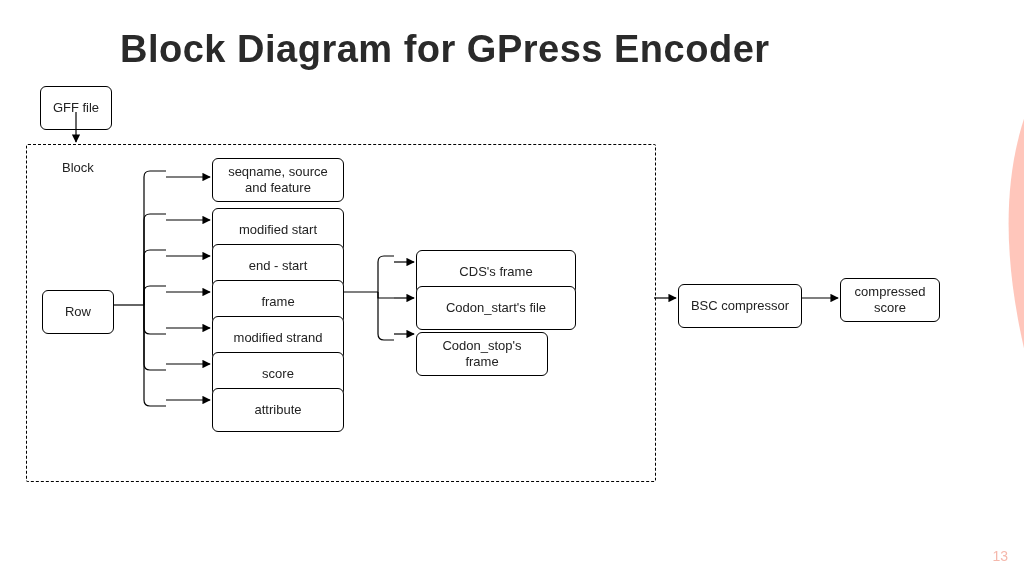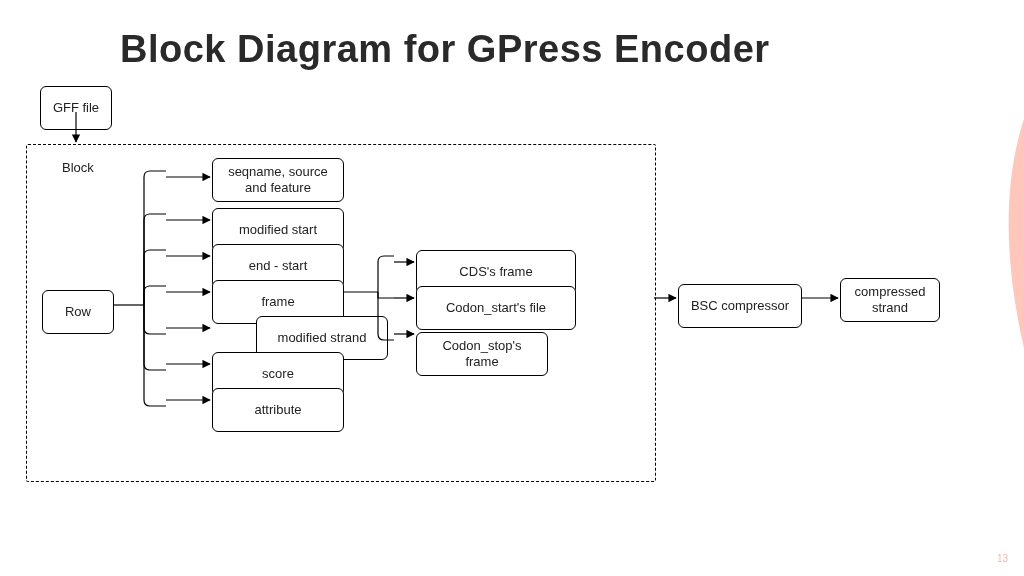--- a/index.html
+++ b/index.html
@@ -31,21 +31,21 @@
     font-size: 38px;
     font-weight: 800;
     color: #2a2a2a;
     letter-spacing: 0.5px;
   }
   .page-num {
     position: absolute;
     right: 16px;
     bottom: 12px;
     color: #f5b8ac;
-    font-size: 10px;
+    font-size: 14px;
   }
   .diagram {
     position: absolute;
     left: 20px;
     top: 86px;
     width: 960px;
     height: 420px;
   }
   .node {
     position: absolute;
@@ -102,32 +102,32 @@
     <div class="dashed-box" style="left:6px; top:58px; width:628px; height:336px;"></div>
     <div class="block-label" style="left:42px; top:74px;">Block</div>
 
     <div class="node" style="left:22px; top:204px; width:72px; height:30px;">Row</div>
 
     <div class="node" style="left:192px; top:72px;  width:132px; height:38px; white-space:pre-line;">seqname, source
 and feature</div>
     <div class="node" style="left:192px; top:122px; width:132px; height:24px;">modified start</div>
     <div class="node" style="left:192px; top:158px; width:132px; height:24px;">end - start</div>
     <div class="node" style="left:192px; top:194px; width:132px; height:42px;">frame</div>
-    <div class="node" style="left:192px; top:230px; width:132px; height:24px;margin-left:44px;">modified strand</div>
+    <div class="node" style="left:192px; top:230px; width:132px; height:24px;">modified strand</div>
     <div class="node" style="left:192px; top:266px; width:132px; height:24px;">score</div>
     <div class="node" style="left:192px; top:302px; width:132px; height:24px;">attribute</div>
 
     <div class="node" style="left:396px; top:164px; width:160px; height:24px;">CDS's frame</div>
     <div class="node" style="left:396px; top:200px; width:160px; height:24px;">Codon_start's file</div>
     <div class="node" style="left:396px; top:246px; width:132px; height:24px;">Codon_stop's frame</div>
 
     <div class="node" style="left:658px; top:198px; width:124px; height:28px;">BSC compressor</div>
 
     <div class="node" style="left:820px; top:192px; width:100px; height:40px; white-space:pre-line;">compressed
-strand</div>
+score</div>
 
     <svg class="arrows">
       <defs>
         <marker id="ah" viewBox="0 0 10 10" refX="9" refY="5" markerWidth="7" markerHeight="7" orient="auto-start-reverse">
           <path d="M 0 0 L 10 5 L 0 10 z" fill="#000"></path>
         </marker>
       </defs>
 
       <line x1="56" y1="26" x2="56" y2="56" stroke="#000" stroke-width="1.2" marker-end="url(#ah)"></line>
 

